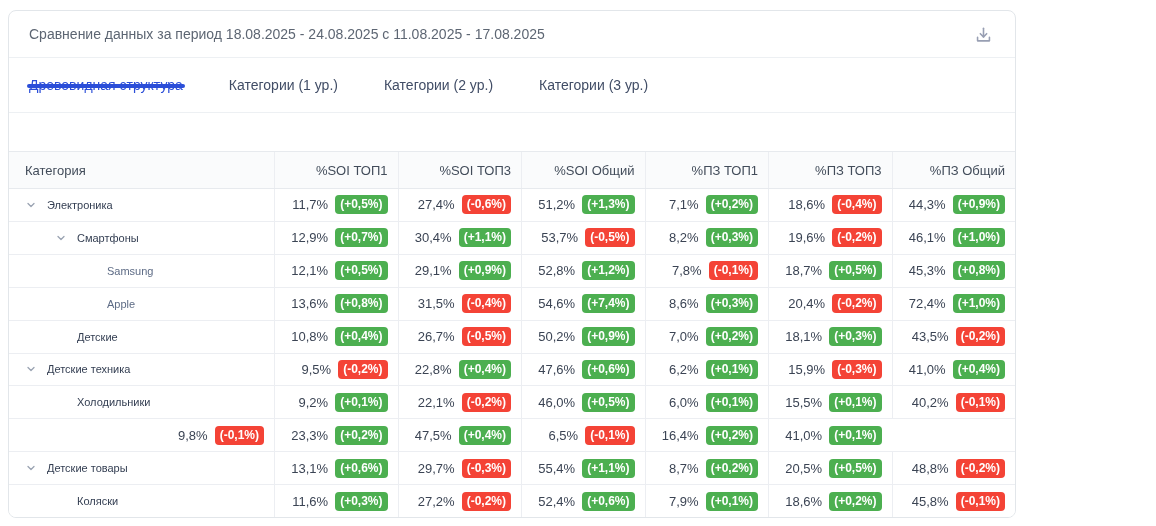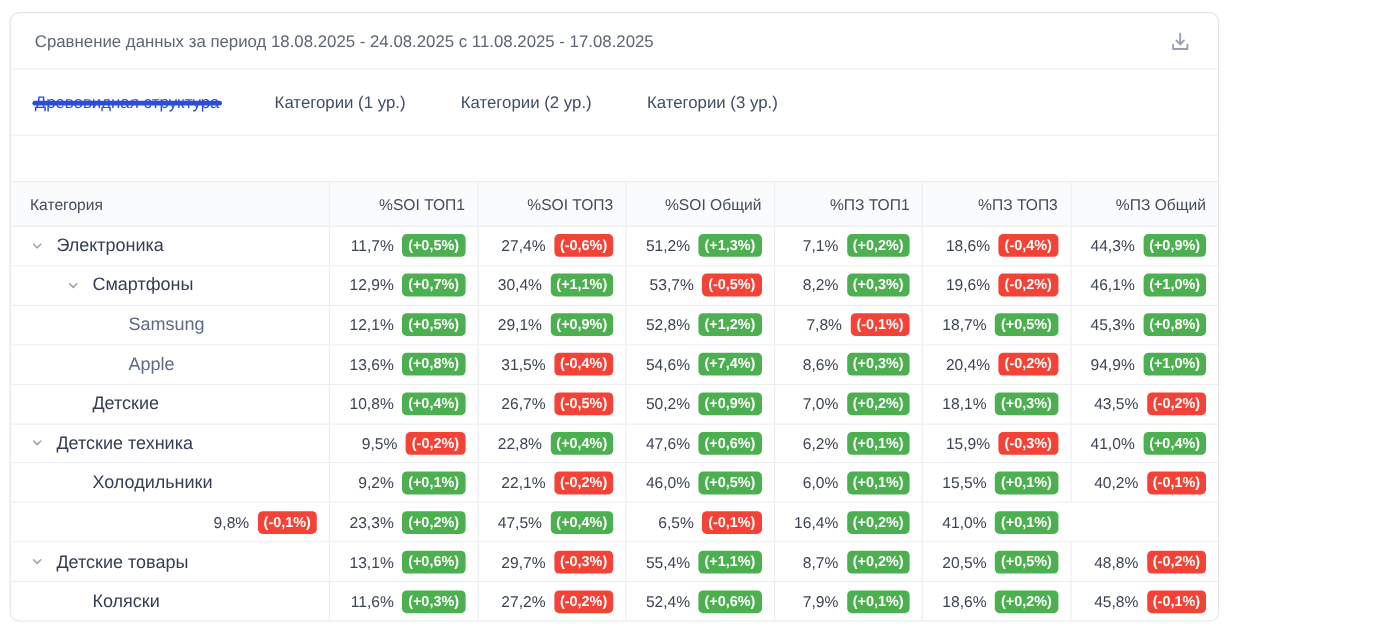--- a/index.html
+++ b/index.html
@@ -80,21 +80,21 @@
   .th {
     font-size: 13px; font-weight: 500; color: #424c5a;
   }
   .th.cat, .td.cat { justify-content: flex-start; padding-right: 4px; }
   .chev-btn {
     width: 22px; flex: 0 0 22px;
     background: none; border: none; padding: 0; cursor: pointer;
     display: flex; align-items: center; justify-content: flex-start;
   }
   .chev-spacer { width: 22px; flex: 0 0 22px; }
-  .catname { font-size: 15px; font-weight: 500; color: #333e52; white-space: nowrap; text-align: right; }
+  .catname { font-size: 11px; font-weight: 500; color: #333e52; white-space: nowrap; text-align: right; }
   .catname.muted { font-weight: 400; color: #5d6b85; }
   .metric { display: flex; align-items: center; gap: 7px; }
   .val { font-size: 13px; color: #3b4454; }
   .badge {
     font-size: 12px; font-weight: 700; color: #fff;
     padding: 2px 5px; border-radius: 4px; line-height: 1.25;
     white-space: nowrap;
   }
   .badge.pos { background: var(--pos); }
   .badge.neg { background: var(--neg); }
@@ -306,21 +306,21 @@
           </span>
         </div>
         <div class="td">
           <span class="metric">
             <span class="val">20,4%</span>
             <span class="badge neg">(-0,2%)</span>
           </span>
         </div>
         <div class="td">
           <span class="metric">
-            <span class="val">94,9%</span>
+            <span class="val">72,4%</span>
             <span class="badge pos">(+1,0%)</span>
           </span>
         </div>
       </div>
       <div class="trow tbody-row">
         <div class="td cat" style="padding-left: 46px;">
           <span class="chev-spacer"></span>
           <span class="catname">Детские</span>
         </div>
         <div class="td">

